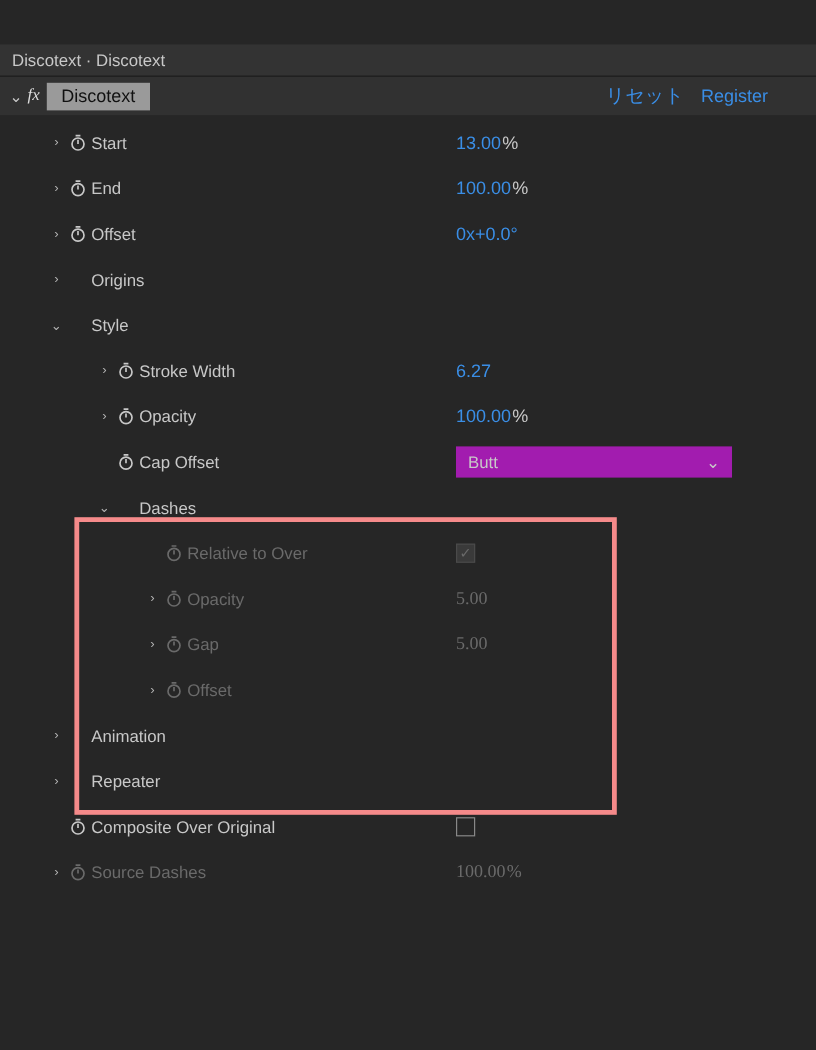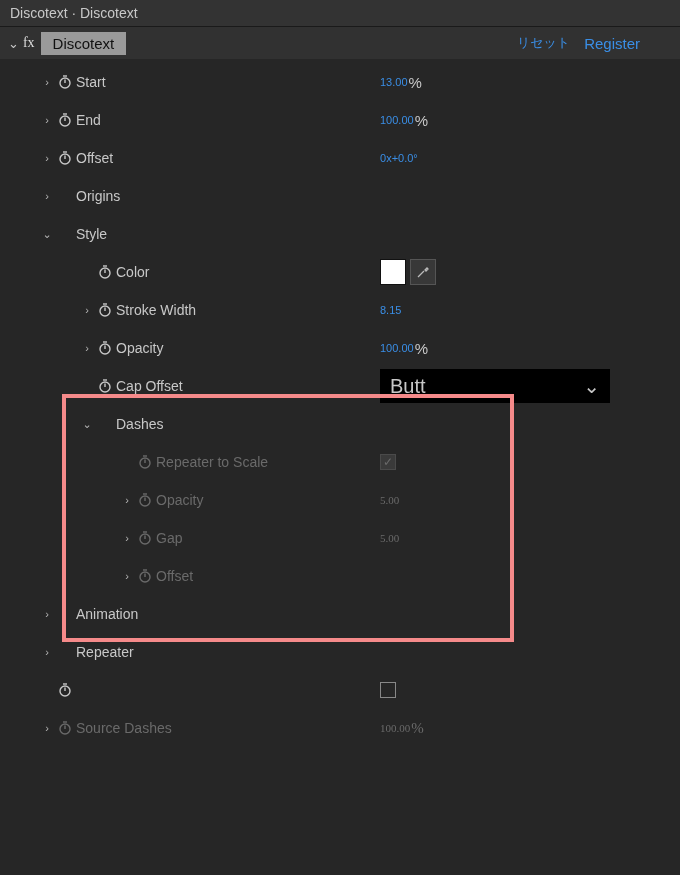--- a/index.html
+++ b/index.html
@@ -1,40 +1,40 @@
 <!DOCTYPE html>
 <html><head>
 <meta charset="utf-8">
 <style>
 * { box-sizing: border-box; margin: 0; padding: 0; font-family: "Helvetica Neue", Arial, sans-serif; }
 body { background: #262626; color: #c8c8c8; font-size: 14px; width: 680px; }
-.panel { width: 680px; }
+.panel { width: 680px; margin-top: 37px; }
 .panel-header { background: #333; color: #c8c8c8; padding: 5px 10px; font-size: 14px; border-bottom: 1px solid #1a1a1a; }
 .effect-header { display: flex; align-items: center; height: 32px; background: #313131; }
 .eff-toggle { font-size: 13px; margin: 0 4px 0 8px; }
-.fx-badge { font-size: 14px; font-family: serif; color: #ddd; margin-right: 6px; }
+.fx-badge { font-style: italic; font-size: 14px; font-family: serif; color: #ddd; margin-right: 6px; }
 .eff-name { background: #9a9a9a; color: #111; padding: 3px 12px; font-size: 15px; text-align: center; }
 .eff-spacer { flex: 1; }
-.eff-reset { color: #3a8ee6; font-size: 13px; margin-right: 14px; }
+.eff-reset { color: #3a8ee6; font-size: 16px; margin-right: 14px; }
 .eff-register { color: #3a8ee6; font-size: 15px; margin-right: 40px; }
 .rows { padding: 4px 0; }
 .row { display: flex; align-items: center; height: 38px; }
 .row.disabled { color: #6a6a6a; }
 .indent { display: inline-block; }
 .arrow { width: 14px; display: inline-flex; justify-content: center; font-size: 11px; color: #b5b5b5; }
 .arrow.hidden { visibility: hidden; }
 .stopwatch { width: 22px; display: inline-flex; justify-content: center; }
 .label { flex: 0 0 auto; }
 .value-col { margin-left: auto; width: 300px; display: flex; align-items: center; }
-.value { color: #3a8ee6; font-size: 11px; }
+.value { color: #3a8ee6; font-size: 15px; }
 .unit { color: #c8c8c8; font-size: 15px; margin-left: 1px; }
 .value.disabled, .unit.disabled { color: #6a6a6a; font-family: Liberation Serif, serif; }
 .color-swatch { width: 26px; height: 26px; background: #fff; border: 1px solid #111; }
 .eyedropper { width: 26px; height: 26px; border: 1px solid #555; background: #383838; display: inline-flex; align-items: center; justify-content: center; margin-left: 4px; }
-.select { background: #000000; color: #c8c8c8; border: none; padding: 5px 10px; width: 230px; display: flex; justify-content: space-between; align-items: center; font-size: 20px; }
+.select { background: #a21caf; color: #c8c8c8; border: none; padding: 5px 10px; width: 230px; display: flex; justify-content: space-between; align-items: center; font-size: 14px; }
 .checkbox { width: 16px; height: 16px; border: 1.3px solid #888; display: inline-flex; align-items: center; justify-content: center; }
 .checkbox.disabled { border-color: #4a4a4a; background: #3a3a3a; }
 .check { font-size: 12px; line-height: 1; }
 .highlight-box { position: absolute; border: 4px solid #f58a8a; pointer-events: none; left: 62px; top: 394px; width: 452px; height: 248px; }
 .wrap { position: relative; }
 svg.sw { width: 16px; height: 16px; }
 svg.sw circle { fill: none; stroke: currentColor; stroke-width: 1.4; }
 svg.sw line { stroke: currentColor; stroke-width: 1.4; }
 </style>
 </head>
@@ -113,54 +113,34 @@
       <span class="label">Origins</span>
     </div>
 
     <div class="row">
       <span class="indent" style="width:40px"></span>
       <span class="arrow">⌄</span>
       <span class="stopwatch hidden"></span>
       <span class="label">Style</span>
     </div>
 
+
     <div class="row">
       <span class="indent" style="width:80px"></span>
-      <span class="arrow hidden"></span>
-      <span class="stopwatch">
-        <svg class="sw" viewBox="0 0 16 16">
-              <circle cx="8" cy="9" r="5"></circle>
-              <line x1="8" y1="9" x2="8" y2="5.5"></line>
-              <line x1="6" y1="2" x2="10" y2="2"></line>
-            </svg>
-      </span>
-      <span class="label">Color</span>
-      <div class="value-col">
-        <span class="color-swatch"></span>
-        <span class="eyedropper">
-          <svg width="14" height="14" viewBox="0 0 14 14">
-                <path d="M2 12 L8 6 M9 5 L11 3 L12 4 L10 6 Z" stroke="#bbb" stroke-width="1.3" fill="none"></path>
-              </svg>
-        </span>
-      </div>
-    </div>
-
-    <div class="row">
-      <span class="indent" style="width:80px"></span>
       <span class="arrow">›</span>
       <span class="stopwatch">
         <svg class="sw" viewBox="0 0 16 16">
               <circle cx="8" cy="9" r="5"></circle>
               <line x1="8" y1="9" x2="8" y2="5.5"></line>
               <line x1="6" y1="2" x2="10" y2="2"></line>
             </svg>
       </span>
       <span class="label">Stroke Width</span>
       <div class="value-col">
-        <span class="value">8.15</span>
+        <span class="value">6.27</span>
       </div>
     </div>
 
     <div class="row">
       <span class="indent" style="width:80px"></span>
       <span class="arrow">›</span>
       <span class="stopwatch">
         <svg class="sw" viewBox="0 0 16 16">
               <circle cx="8" cy="9" r="5"></circle>
               <line x1="8" y1="9" x2="8" y2="5.5"></line>
@@ -204,21 +184,21 @@
     <div class="row disabled">
       <span class="indent" style="width:120px"></span>
       <span class="arrow hidden"></span>
       <span class="stopwatch">
         <svg class="sw" viewBox="0 0 16 16">
               <circle cx="8" cy="9" r="5"></circle>
               <line x1="8" y1="9" x2="8" y2="5.5"></line>
               <line x1="6" y1="2" x2="10" y2="2"></line>
             </svg>
       </span>
-      <span class="label">Repeater to Scale</span>
+      <span class="label">Relative to Over</span>
       <div class="value-col">
         <span class="checkbox disabled">
               <span class="check">✓</span>
             </span>
       </div>
     </div>
 
     <div class="row disabled">
       <span class="indent" style="width:120px"></span>
       <span class="arrow">›</span>
@@ -281,20 +261,21 @@
     <div class="row">
       <span class="indent" style="width:40px"></span>
       <span class="arrow hidden"></span>
       <span class="stopwatch">
         <svg class="sw" viewBox="0 0 16 16">
               <circle cx="8" cy="9" r="5"></circle>
               <line x1="8" y1="9" x2="8" y2="5.5"></line>
               <line x1="6" y1="2" x2="10" y2="2"></line>
             </svg>
       </span>
+      <span class="label">Composite Over Original</span>
       <div class="value-col">
         <span class="checkbox"></span>
       </div>
     </div>
 
     <div class="row disabled">
       <span class="indent" style="width:40px"></span>
       <span class="arrow">›</span>
       <span class="stopwatch">
         <svg class="sw" viewBox="0 0 16 16">

